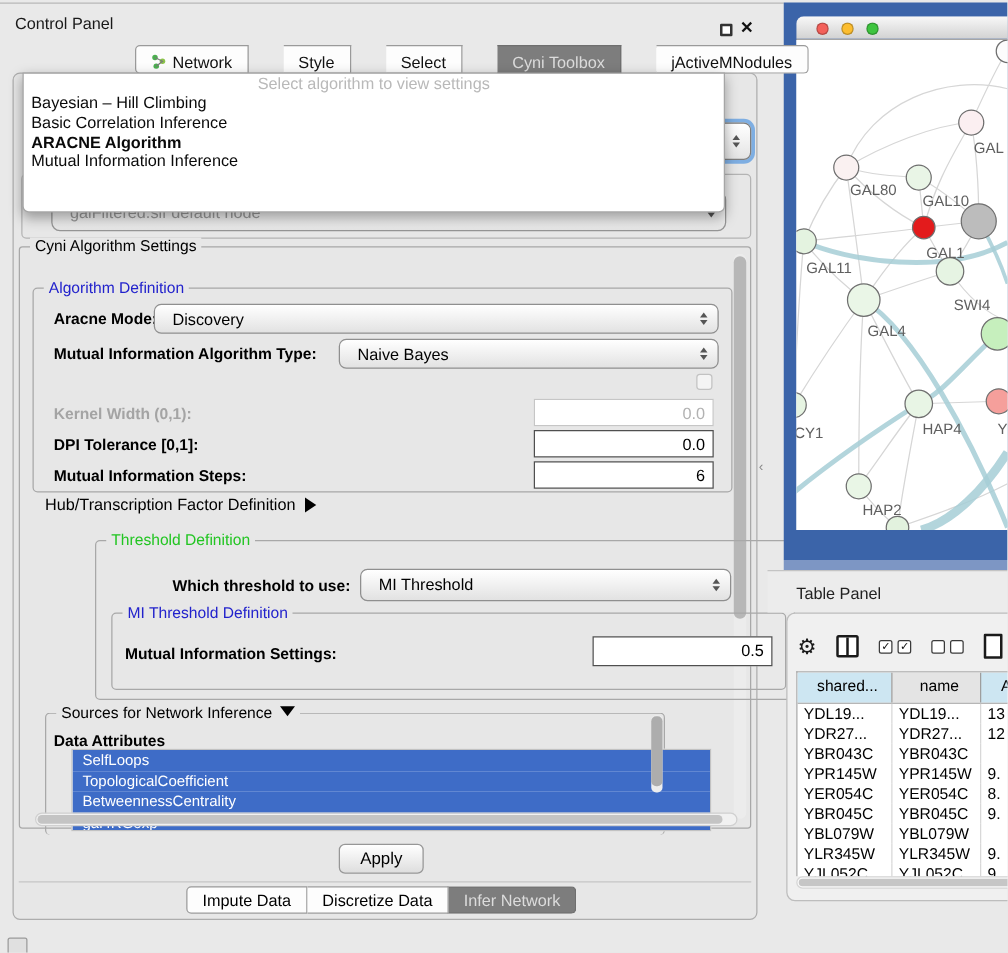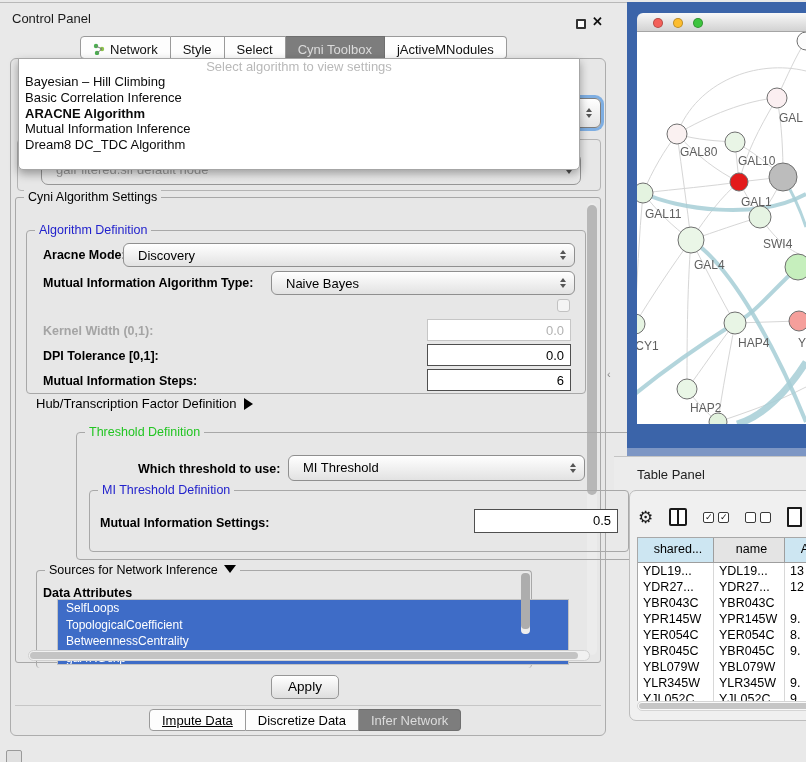--- a/index.html
+++ b/index.html
@@ -8,21 +8,21 @@
 
   
   .top-line { position:absolute; left:0; top:2px; width:627px; height:1px; background:#b8b8b8; }
   .cp-titlebar { position:absolute; left:0; top:6px; width:612px; height:26px; }
   .cp-title { position:absolute; left:12px; top:5px; font-size:13px; color:#1a1a1a; }
   .float-btn { position:absolute; left:576px; top:13px; width:10px; height:10px; border:2px solid #333; border-radius:1px; background:#fff; }
   .close-btn { position:absolute; left:592px; top:8px; font-size:13px; font-weight:bold; color:#111; }
 
   
   .cp-tabs { position:absolute; left:80px; top:36px; height:23px; display:flex; z-index:5;}
-  .tab { background:#fdfdfd; border:1px solid #9a9a9a; border-left:none; padding:3px 12px 0 12px; font-size:13px; color:#111; height:23px; display:flex; align-items:center; gap:5px; }
+  .tab { background:#fdfdfd; border:1px solid #9a9a9a; border-left:none; padding:3px 12px 0 12px; font-size:13px; color:#111; height:23px; display:flex; align-items:center; gap:5px;margin-left:28px; }
   .tab:first-child { border-left:1px solid #9a9a9a; border-radius:4px 0 0 4px; }
   .tab:last-child { border-radius:0 4px 4px 0; }
   .tab[data-sel="true"] { background:#7d7d7d; color:#dcdcdc; border-color:#6f6f6f; }
   .net-tab-icon { display:inline-block; width:12px; height:12px; }
 
   
   .cp-body { position:absolute; left:10px; top:58px; width:596px; height:678px; background:#e7e7e7; border:1px solid #adadad; border-radius:6px; }
 
   
   .combo-focus { position:absolute; left:20px; top:39px; width:570px; height:30px; border:1px solid #7d7d7d; border-radius:6px;
@@ -69,21 +69,21 @@
 
   .hscroll { position:absolute; left:12px; top:452px; width:562px; height:11px; background:#f1f1f1; border:1px solid #d0d0d0; border-radius:6px; }
   .hscroll .thumb { position:absolute; left:1px; top:1px; width:548px; height:7px; background:#c4c4c4; border-radius:4px; }
 
   .apply-btn { position:absolute; left:260px; top:616px; width:68px; height:24px; border:1px solid #979797; border-radius:5px;
       background:linear-gradient(#ffffff,#dedede); font-size:13.5px; text-align:center; padding-top:3px; }
   .sep-line { position:absolute; left:4px; top:646px; width:586px; height:1px; background:#c6c6c6; }
 
   .bottom-tabs { position:absolute; left:138px; top:650px; height:22px; display:flex; }
   .btab { background:#fdfdfd; border:1px solid #9a9a9a; border-left:none; padding:3px 12px 0 12px; font-size:13px; height:22px; }
-  .btab:first-child { border-left:1px solid #9a9a9a; border-radius:4px 0 0 4px;text-decoration:underline; }
+  .btab:first-child { border-left:1px solid #9a9a9a; border-radius:4px 0 0 4px; }
   .btab:last-child { border-radius:0 4px 4px 0; }
   .btab[data-sel="true"] { background:#7d7d7d; color:#dcdcdc; border-color:#6f6f6f; }
 
   .divider-handle { position:absolute; left:607px; top:368px; font-size:11px; color:#888; }
   .corner-icon { position:absolute; left:6px; top:750px; width:16px; height:14px; border:1px solid #9a9a9a; border-radius:2px; background:#e0e0e0; }
 
   
   .net-frame { position:absolute; left:627px; top:2px; width:179px; height:446px; background:#3b64a9; }
   .net-frame-light { position:absolute; left:627px; top:448px; width:179px; height:8px; background:#7d96c4; }
   .net-window { position:absolute; left:10px; top:11px; width:172px; height:411px; }
@@ -259,21 +259,20 @@
 </div>
 
 <div class="dd-popup">
   <div class="dd-prompt">Select algorithm to view settings</div>
   <div>
 
   <div class="dd-item" data-bold="false">Bayesian – Hill Climbing</div>
       <div class="dd-item" data-bold="false">Basic Correlation Inference</div>
       <div class="dd-item" data-bold="true">ARACNE Algorithm</div>
       <div class="dd-item" data-bold="false">Mutual Information Inference</div>
-      <div class="dd-item" data-bold="false">Dream8 DC_TDC Algorithm</div>
     </div>
 </div>
 
 <div class="divider-handle">‹</div>
 <div class="corner-icon"></div>
 
 <div class="net-frame">
   <div class="net-window">
     <div class="net-titlebar">
       <span class="tl red"></span>

